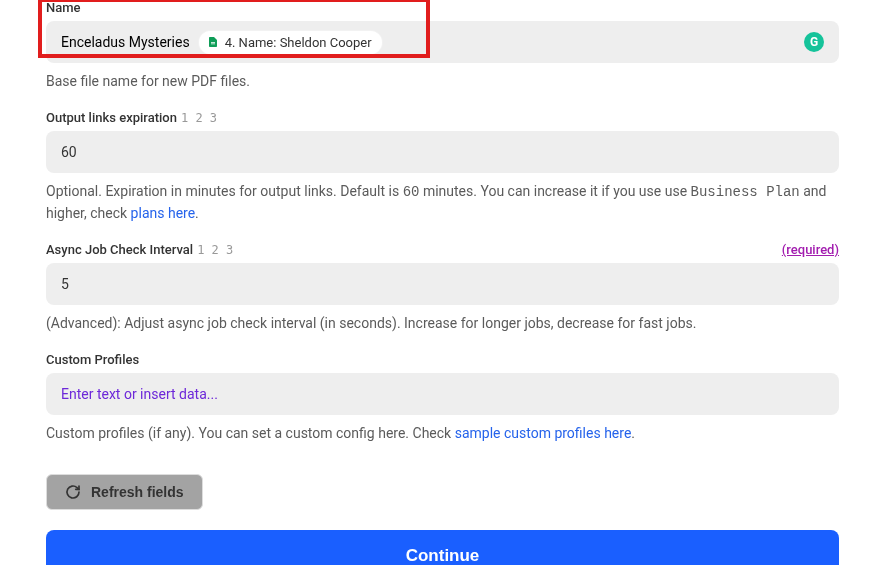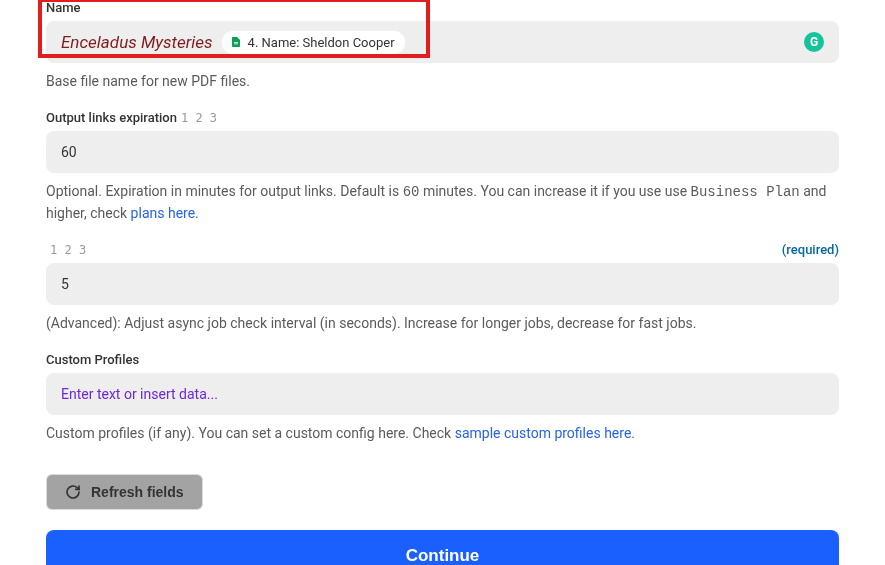--- a/index.html
+++ b/index.html
@@ -30,22 +30,23 @@
       display: flex;
       align-items: center;
     }
     .label-suffix {
       color: #999;
       font-size: 12px;
       font-family: monospace;
       margin-left: 4px;
     }
     .required-label {
-      color: #0369a1;
+      color: #a21caf;
       font-size: 13px;
+      text-decoration: underline;
     }
     .text-input {
       width: 100%;
       background: #eeeeee;
       border: none;
       border-radius: 8px;
       padding: 11px 15px;
       font-size: 14px;
       color: #333;
       display: flex;
@@ -66,23 +67,22 @@
       border-radius: 8px;
       padding: 8px 15px;
       font-size: 14px;
       color: #333;
       display: flex;
       align-items: center;
       gap: 8px;
       min-height: 42px;
     }
     .name-prefix {
-      color: #7f1d1d;
-      font-size: 17px;
-      font-style: italic;
+      color: #000000;
+      font-size: 14px;
     }
     .data-pill {
       background: #fff;
       border-radius: 14px;
       padding: 4px 10px 4px 8px;
       display: inline-flex;
       align-items: center;
       gap: 6px;
       font-size: 13px;
       color: #333;
@@ -208,20 +208,21 @@
   </div>
   <div class="help-text">
     <span>Optional. Expiration in minutes for output links. Default is </span><span class="mono">60</span><span> minutes. You can increase it if you use use </span><span class="mono">Business Plan</span><span> and higher, check </span><a href="#">plans here</a><span>.</span>
   </div>
 </div>
 
 
 <div class="form-group">
   <div class="field-label">
     <span class="label-left">
+      <span>Async Job Check Interval</span>
       <span class="label-suffix">1 2 3</span>
     </span>
     <span class="required-label">(required)</span>
   </div>
   <div class="text-input">
     <span>5</span>
   </div>
   <div class="help-text">(Advanced): Adjust async job check interval (in seconds). Increase for longer jobs, decrease for fast jobs.</div>
 </div>
 

